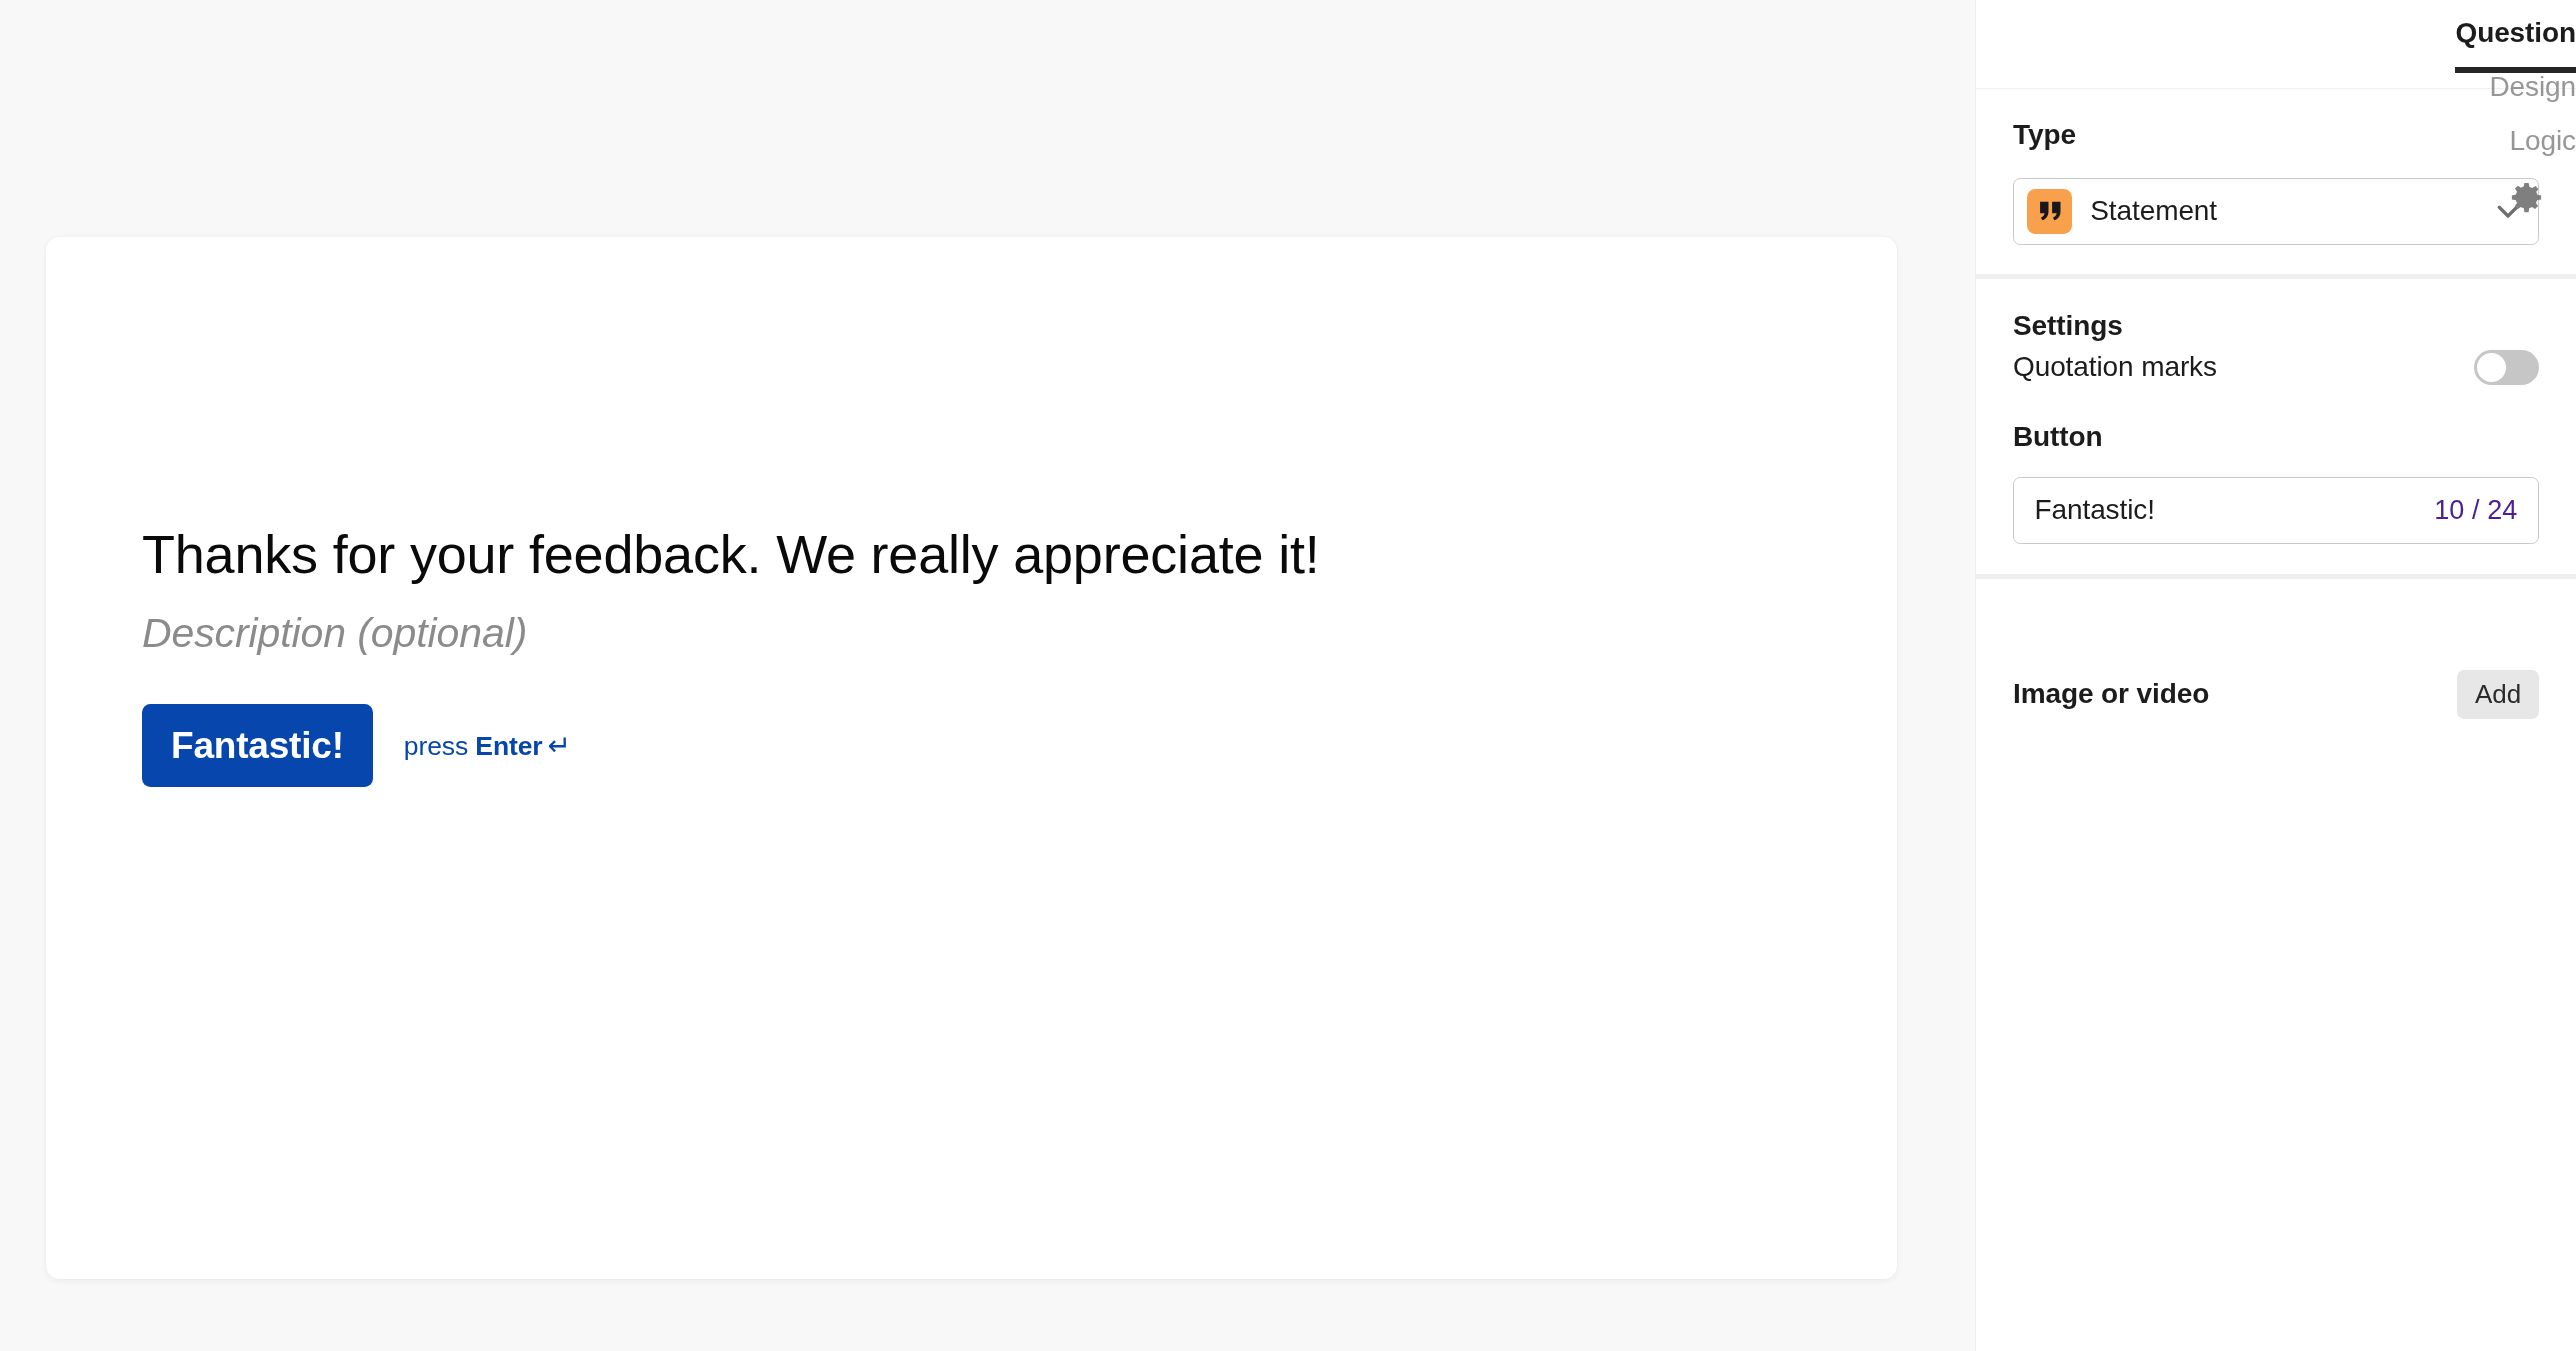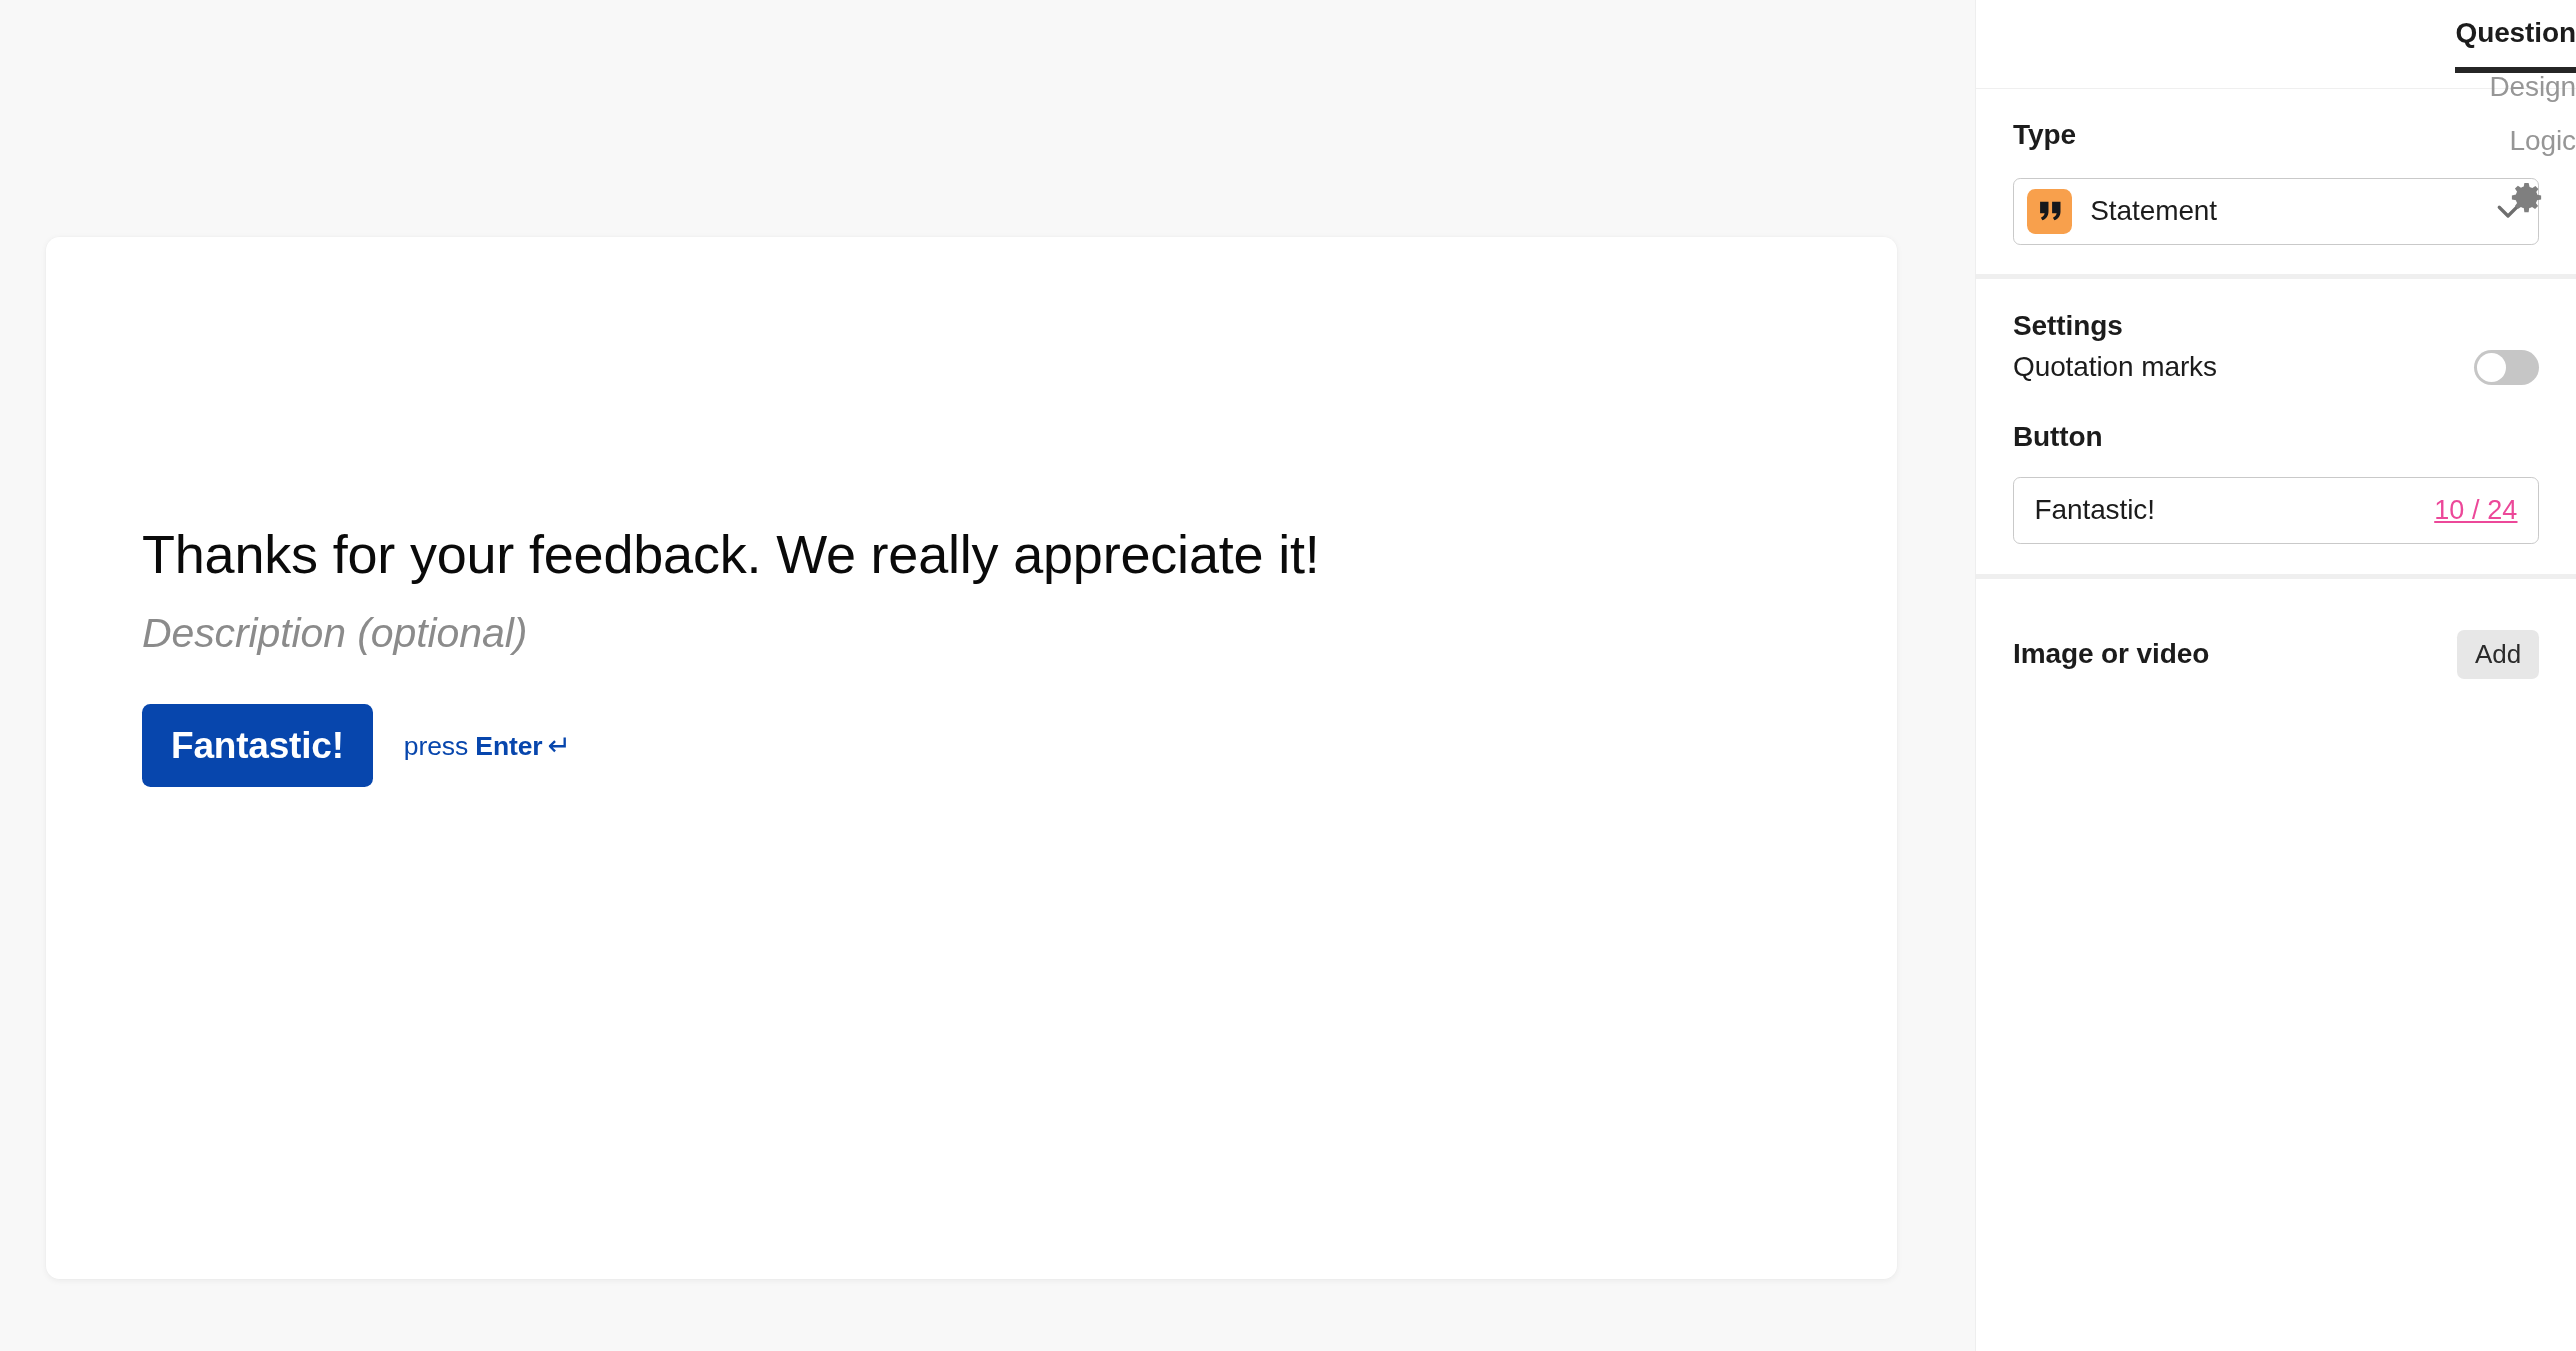--- a/index.html
+++ b/index.html
@@ -275,30 +275,30 @@
   }
   .text-field .value {
     font-size: 28px;
     color: #1c1c1c;
     letter-spacing: -0.1px;
     white-space: nowrap;
   }
   .text-field .counter {
     margin-left: auto;
     font-size: 27px;
-    color: #ec4899;
+    color: #4c1d95;
     white-space: nowrap;
     letter-spacing: 0.1px;
-    text-decoration: underline;
   }
 
   
   .media-section {
     padding-top: 46px;
     padding-bottom: 29px;
+    margin-top: 40px;
   }
   .media-row {
     display: flex;
     align-items: center;
     justify-content: space-between;
     min-height: 58px;
   }
   .media-label {
     font-size: 28px;
     color: #1c1c1c;

